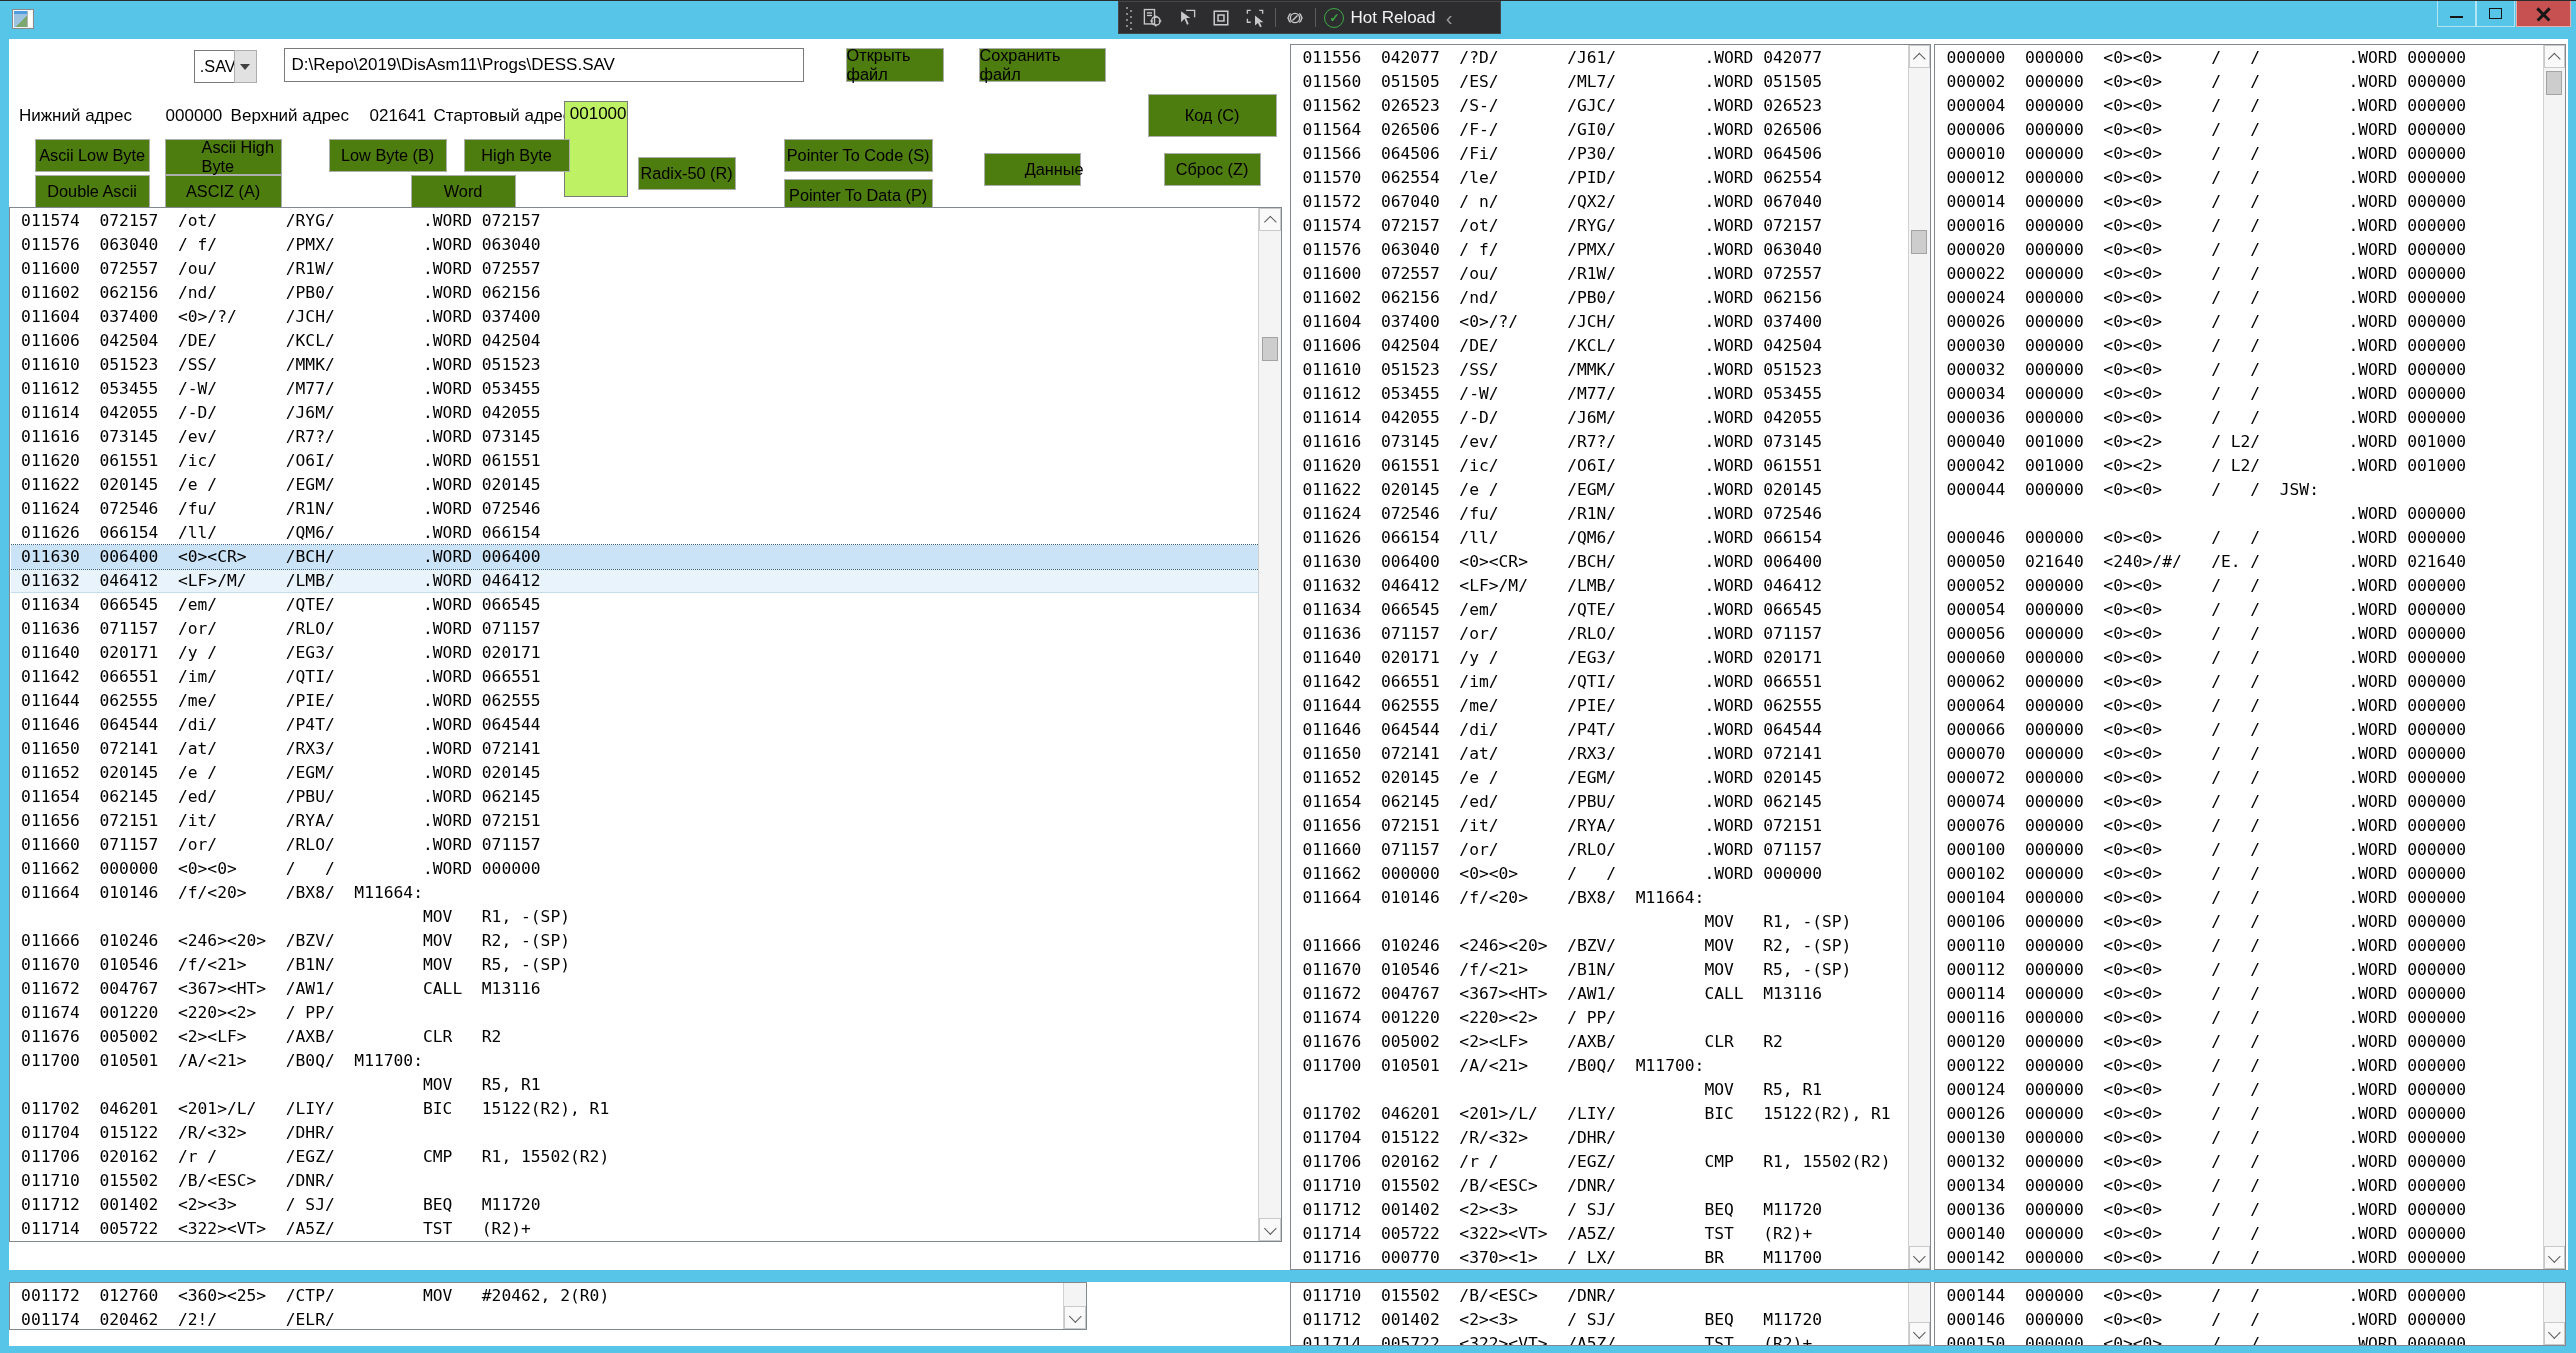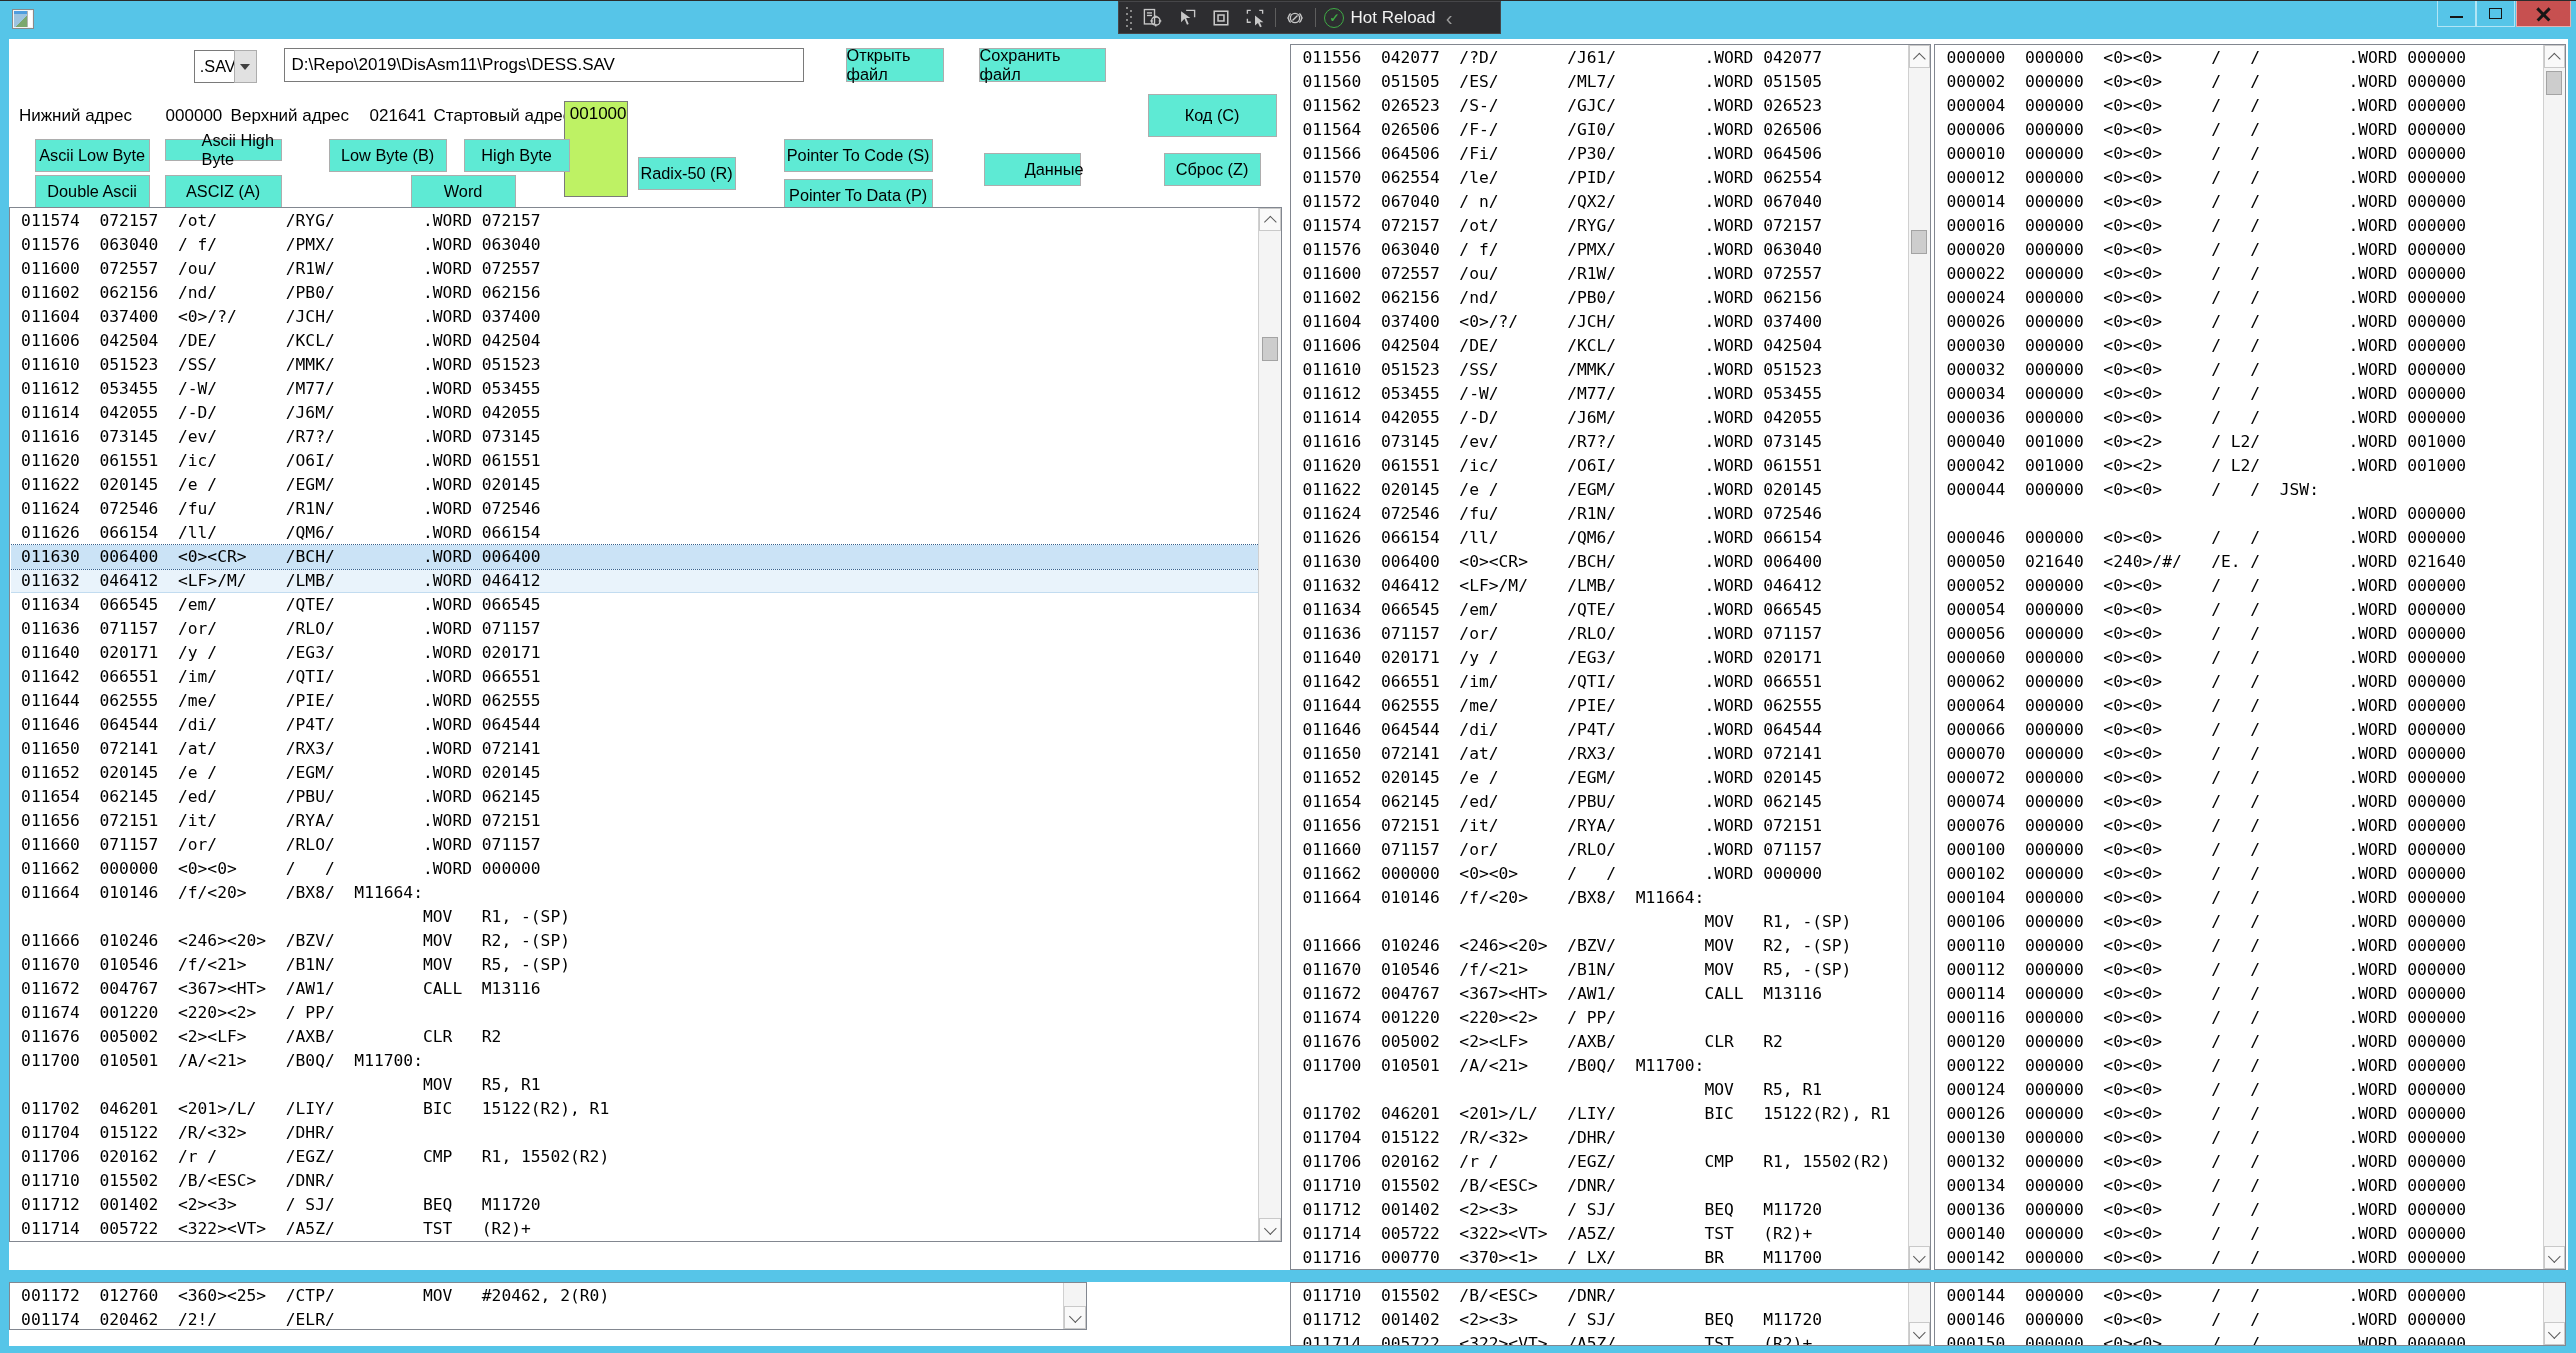--- a/index.html
+++ b/index.html
@@ -30,21 +30,21 @@
   .grip i:last-child{left:4.3px;top:3.4px;}
   .vs-ic{width:29px;height:26px;display:flex;align-items:center;justify-content:center;}
   .vs-sep{width:0.9px;height:19px;background:#5e5e5e;}
   .hotreload{display:flex;align-items:center;gap:6px;padding:0 3.4px;}
   .hr-circle{width:20px;height:20px;border:1.7px solid var(--green,#3fab45);border-radius:50%;box-sizing:border-box;
              display:flex;align-items:center;justify-content:center;color:var(--green,#3fab45);font-size:12px;font-weight:bold;}
   .hr-label{color:#f2f2f2;font-size:17px;}
   .vs-chev{color:#9b9b9b;font-size:20.6px;margin-left:1.7px;}
   
   #client{position:absolute;left:8.6px;top:38px;width:2559px;height:1231px;background:#fff;}
-  .btn{position:absolute;background:#5eead4;border:0.9px solid #adadad;box-sizing:border-box;display:flex;
+  .btn{position:absolute;background:#4d7c0f;border:0.9px solid #adadad;box-sizing:border-box;display:flex;
        align-items:center;justify-content:center;font-size:16.3px;color:#000;}
   .tbox{position:absolute;background:#fff;border:0.9px solid #7a7a7a;box-sizing:border-box;font-size:17px;
         display:flex;align-items:center;padding:0 6.9px;white-space:nowrap;overflow:hidden;}
   .hlabel{position:absolute;font-size:17px;color:#000;white-space:nowrap;}
   .combo-field{position:absolute;left:185px;top:11px;width:41px;height:33px;border:0.9px solid #7a7a7a;box-sizing:border-box;
                background:#fff;font-size:16.3px;display:flex;align-items:center;padding-left:5.2px;}
   .combo-btn{position:absolute;left:225px;top:11px;width:23px;height:33px;background:#e1e1e1;border:0.9px solid #adadad;
              box-sizing:border-box;display:flex;align-items:center;justify-content:center;}
   .tri-down{width:0;height:0;border-left:5.2px solid transparent;border-right:5.2px solid transparent;border-top:6.9px solid #404040;}
   #start-box{position:absolute;left:555px;top:62px;width:64px;height:96px;border:0.9px solid #7a7a7a;box-sizing:border-box;
@@ -158,21 +158,21 @@
 
     <div class="hlabel" style="left:10.3px;top:67px;">Нижний адрес</div>
     <div class="hlabel" style="left:157px;top:67px;">000000</div>
     <div class="hlabel" style="left:222px;top:67px;">Верхний адрес</div>
     <div class="hlabel" style="left:361px;top:67px;">021641</div>
     <div class="hlabel" style="left:425px;top:67px;">Стартовый адрес</div>
     <div id="start-box">001000</div>
 
     <div class="btn" style="left:1139px;top:55px;width:129px;height:43px;">Код (C)</div>
     <div class="btn" style="left:26px;top:100px;width:115px;height:33px;">Ascii Low Byte</div>
-    <div class="btn" style="left:156px;top:100px;width:117px;height:22px;padding-left:36px;">Ascii High Byte</div>
+    <div class="btn" style="left:156px;top:100px;width:117px;height:36px;padding-left:36px;">Ascii High Byte</div>
     <div class="btn" style="left:320px;top:100px;width:118px;height:33px;">Low Byte (B)</div>
     <div class="btn" style="left:455px;top:100px;width:106px;height:33px;">High Byte</div>
     <div class="btn" style="left:775px;top:100px;width:149px;height:33px;">Pointer To Code (S)</div>
     <div class="btn" style="left:629px;top:118px;width:98px;height:33px;">Radix-50 (R)</div>
     <div class="btn" style="left:975px;top:114px;width:97px;height:33px;padding-left:44px;">Данные</div>
     <div class="btn" style="left:1155px;top:114px;width:97px;height:33px;">Сброс (Z)</div>
     <div class="btn" style="left:26px;top:136px;width:115px;height:33px;">Double Ascii</div>
     <div class="btn" style="left:156px;top:136px;width:117px;height:33px;">ASCIZ (A)</div>
     <div class="btn" style="left:402px;top:136px;width:105px;height:33px;">Word</div>
     <div class="btn" style="left:775px;top:140px;width:149px;height:33px;">Pointer To Data (P)</div>

